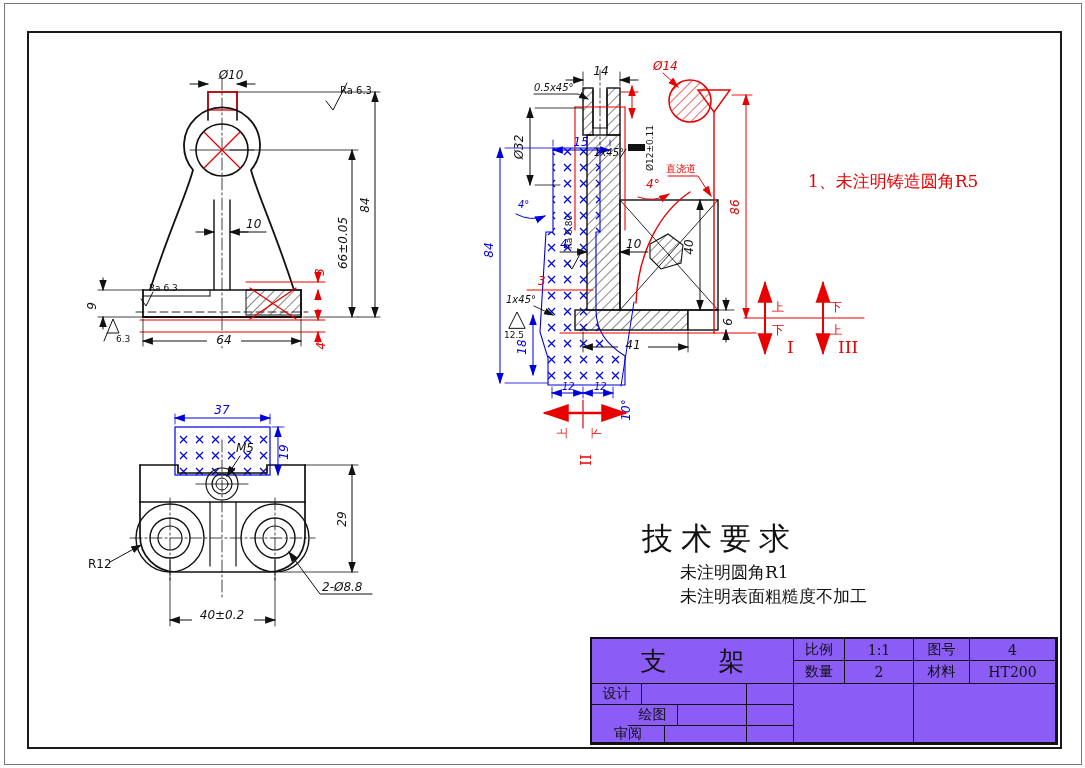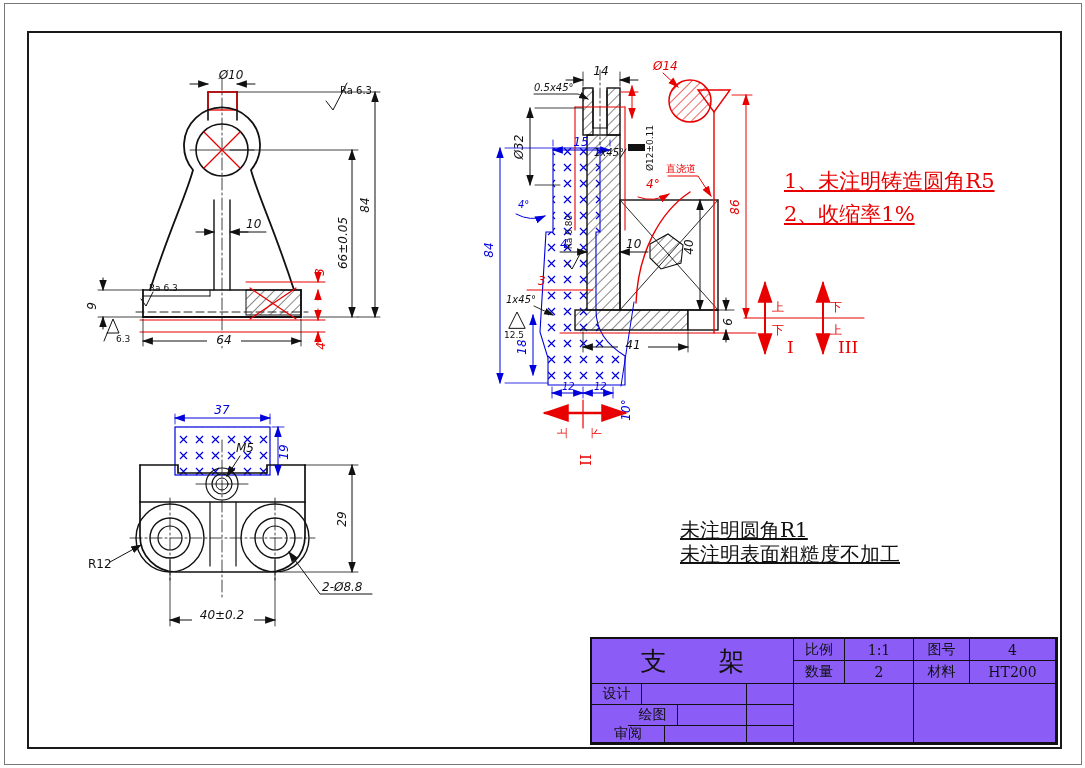--- a/index.html
+++ b/index.html
@@ -6,26 +6,26 @@
     font-family:"Liberation Sans",sans-serif;}
   .frame-outer{position:absolute;left:4px;top:3px;width:1076px;height:760px;border:1px solid #777;}
   .frame-inner{position:absolute;left:27px;top:31px;width:1031px;height:714px;border:2px solid #1a1a1a;}
   svg{position:absolute;left:0;top:0;}
   svg text{font-family:"DejaVu Sans","Liberation Sans",sans-serif;fill:#111;}
   .dim{font-style:italic;font-size:12px;}
   .dims{font-style:italic;font-size:10px;}
   .lbl{font-size:9px;}
   .red{fill:#e80000;}
   .blue{fill:#0000dd;}
-  .notes{position:absolute;left:784px;top:165px;color:#e80000;font-size:21px;line-height:33px;
-    font-family:"DejaVu Serif","Liberation Serif",serif;text-decoration:underline;}
+  .notes{position:absolute;left:808px;top:165px;color:#e80000;font-size:17px;line-height:33px;
+    font-family:"DejaVu Serif","Liberation Serif",serif;}
   .tech{position:absolute;left:642px;top:518px;color:#111;
     font-family:"DejaVu Serif","Liberation Serif",serif;}
   .tech .t-title{font-size:31px;letter-spacing:8px;}
-  .tech .t-line{font-size:20px;margin-left:38px;line-height:24px;text-decoration:underline;}
+  .tech .t-line{font-size:17px;margin-left:38px;line-height:24px;}
   .tb{position:absolute;left:590px;top:637px;width:468px;height:108px;border:2px solid #111;
     box-sizing:border-box;background:#8b5cf6;}
   .tb .cell{position:absolute;box-sizing:border-box;border-right:1px solid #111;
     border-bottom:1px solid #111;display:flex;align-items:center;justify-content:center;
     font-size:14px;color:#111;font-family:"DejaVu Serif","Liberation Serif",serif;}
   .tb .name{font-size:26px;white-space:pre;}
 </style>
 </head>
 <body>
 
@@ -331,24 +331,24 @@
   <line x1="170" y1="560" x2="170" y2="626" stroke="#111" stroke-width="0.8"></line>
   <line x1="275" y1="560" x2="275" y2="626" stroke="#111" stroke-width="0.8"></line>
   <line x1="170" y1="620" x2="275" y2="620" stroke="#111" stroke-width="1" marker-start="url(#aB)" marker-end="url(#aB)"></line>
   <rect x="192" y="608" width="62" height="14" fill="#fff"></rect>
   <text class="dim" x="222" y="619" text-anchor="middle">40±0.2</text>
 </g>
 </svg>
 
 <div class="notes">
   <div>1、未注明铸造圆角R5</div>
-  <div>2、收缩率1%</div>
 </div>
 
 <div class="tech">
+  <div class="t-title">技术要求</div>
   <div class="t-line">未注明圆角R1</div>
   <div class="t-line">未注明表面粗糙度不加工</div>
 </div>
 
 <div class="tb">
   <div class="cell name" style="left:0;top:0;width:202px;height:45px;">支　　架</div>
   <div class="cell" style="left:0;top:45px;width:50px;height:21px;text-align:right;">设计</div>
   <div class="cell" style="left:50px;top:45px;width:105px;height:21px;"></div>
   <div class="cell" style="left:155px;top:45px;width:47px;height:21px;"></div>
   <div class="cell" style="left:0;top:66px;width:50px;height:21px;margin-left:36px;">绘图</div>

